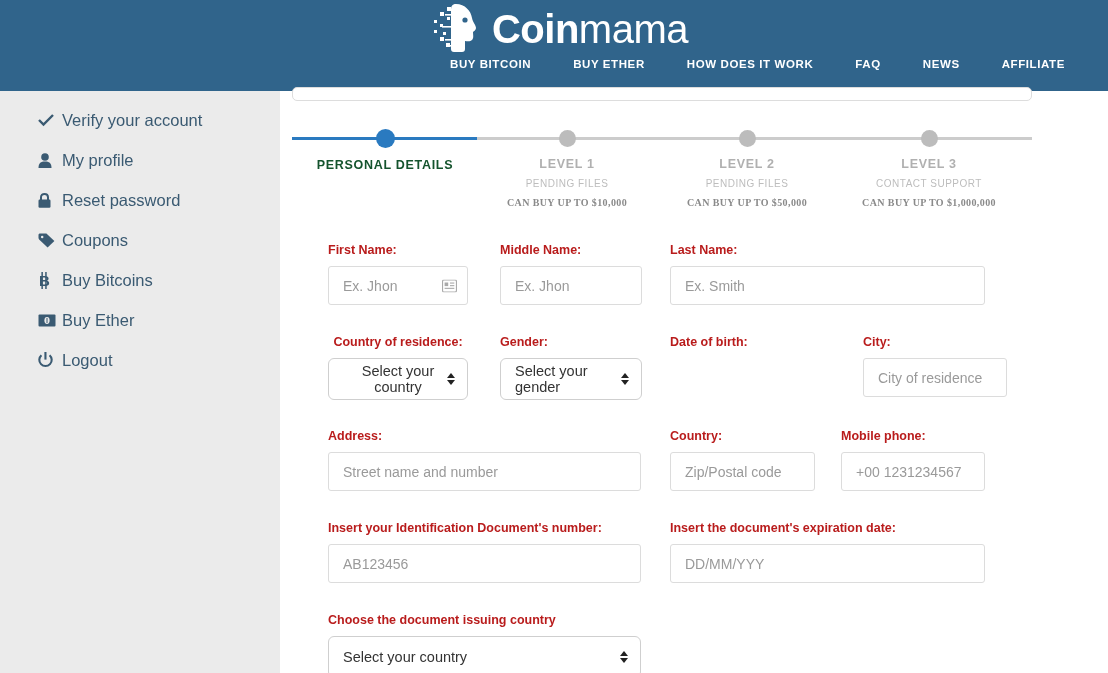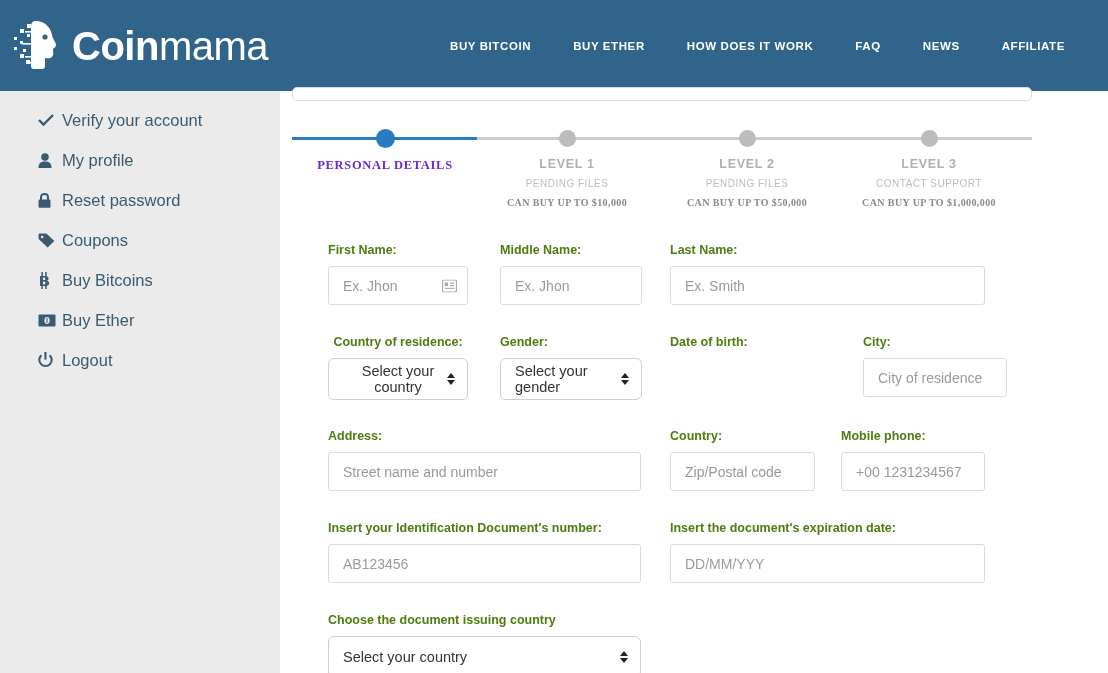--- a/index.html
+++ b/index.html
@@ -9,21 +9,21 @@
     overflow: hidden;
     background: #ffffff;
     font-family: "Liberation Sans", sans-serif;
   }
 
   
   #header {
     position: absolute; top: 0; left: 0;
     width: 1108px; height: 91px;
     background: #30648b;
-    display: flex; align-items: center;
+    display: flex; align-items: center; flex-direction: column;
   }
   #logo-block {
     display: flex; align-items: center;
     margin-left: 12px;
   }
   #logo-mark { width: 50px; height: 58px; display: block; }
   #logo-text {
     font-size: 40px; color: #ffffff; margin-left: 10px;
     letter-spacing: -0.5px; line-height: 1;
   }
@@ -89,36 +89,36 @@
   .dot {
     width: 17px; height: 17px; border-radius: 50%;
     background: #bcbcbc; margin: 2px auto 0;
     position: relative; z-index: 2;
   }
   .step.active .dot { background: #2a7ac0; width: 19px; height: 19px; margin-top: 1px; }
   .step-title {
     margin-top: 10px; font-size: 12.5px; font-weight: bold;
     letter-spacing: 0.7px; color: #b0b0b0;
   }
-  .step.active .step-title { color: #6d28d9; font-family: Liberation Serif, serif; }
+  .step.active .step-title { color: #14532d; }
   .step-sub {
     margin-top: 7px; font-size: 10px; letter-spacing: 0.5px;
     color: #bdbdbd;
   }
   .step-sub2 {
     margin-top: 8px; font-size: 10px; letter-spacing: 0.4px;
     color: #8a8a8a; font-weight: bold; font-family: Liberation Serif, serif;
   }
 
   
   #form { position: absolute; left: 48px; top: 152px; width: 740px; }
   .row { position: relative; margin-bottom: 22px; }
   .field { position: absolute; top: 0; }
   .field-label {
-    font-size: 12.5px; font-weight: bold; color: #4d7c0f;
+    font-size: 12.5px; font-weight: bold; color: #b91c1c;
     display: block; margin-bottom: 9px; white-space: nowrap;
   }
   .inp {
     width: 100%; height: 39px;
     border: 1px solid #dcdcdc; background: #ffffff;
     border-radius: 3px;
     font-size: 14px; color: #9a9a9a;
     padding: 0 14px;
     display: flex; align-items: center;
     position: relative;

